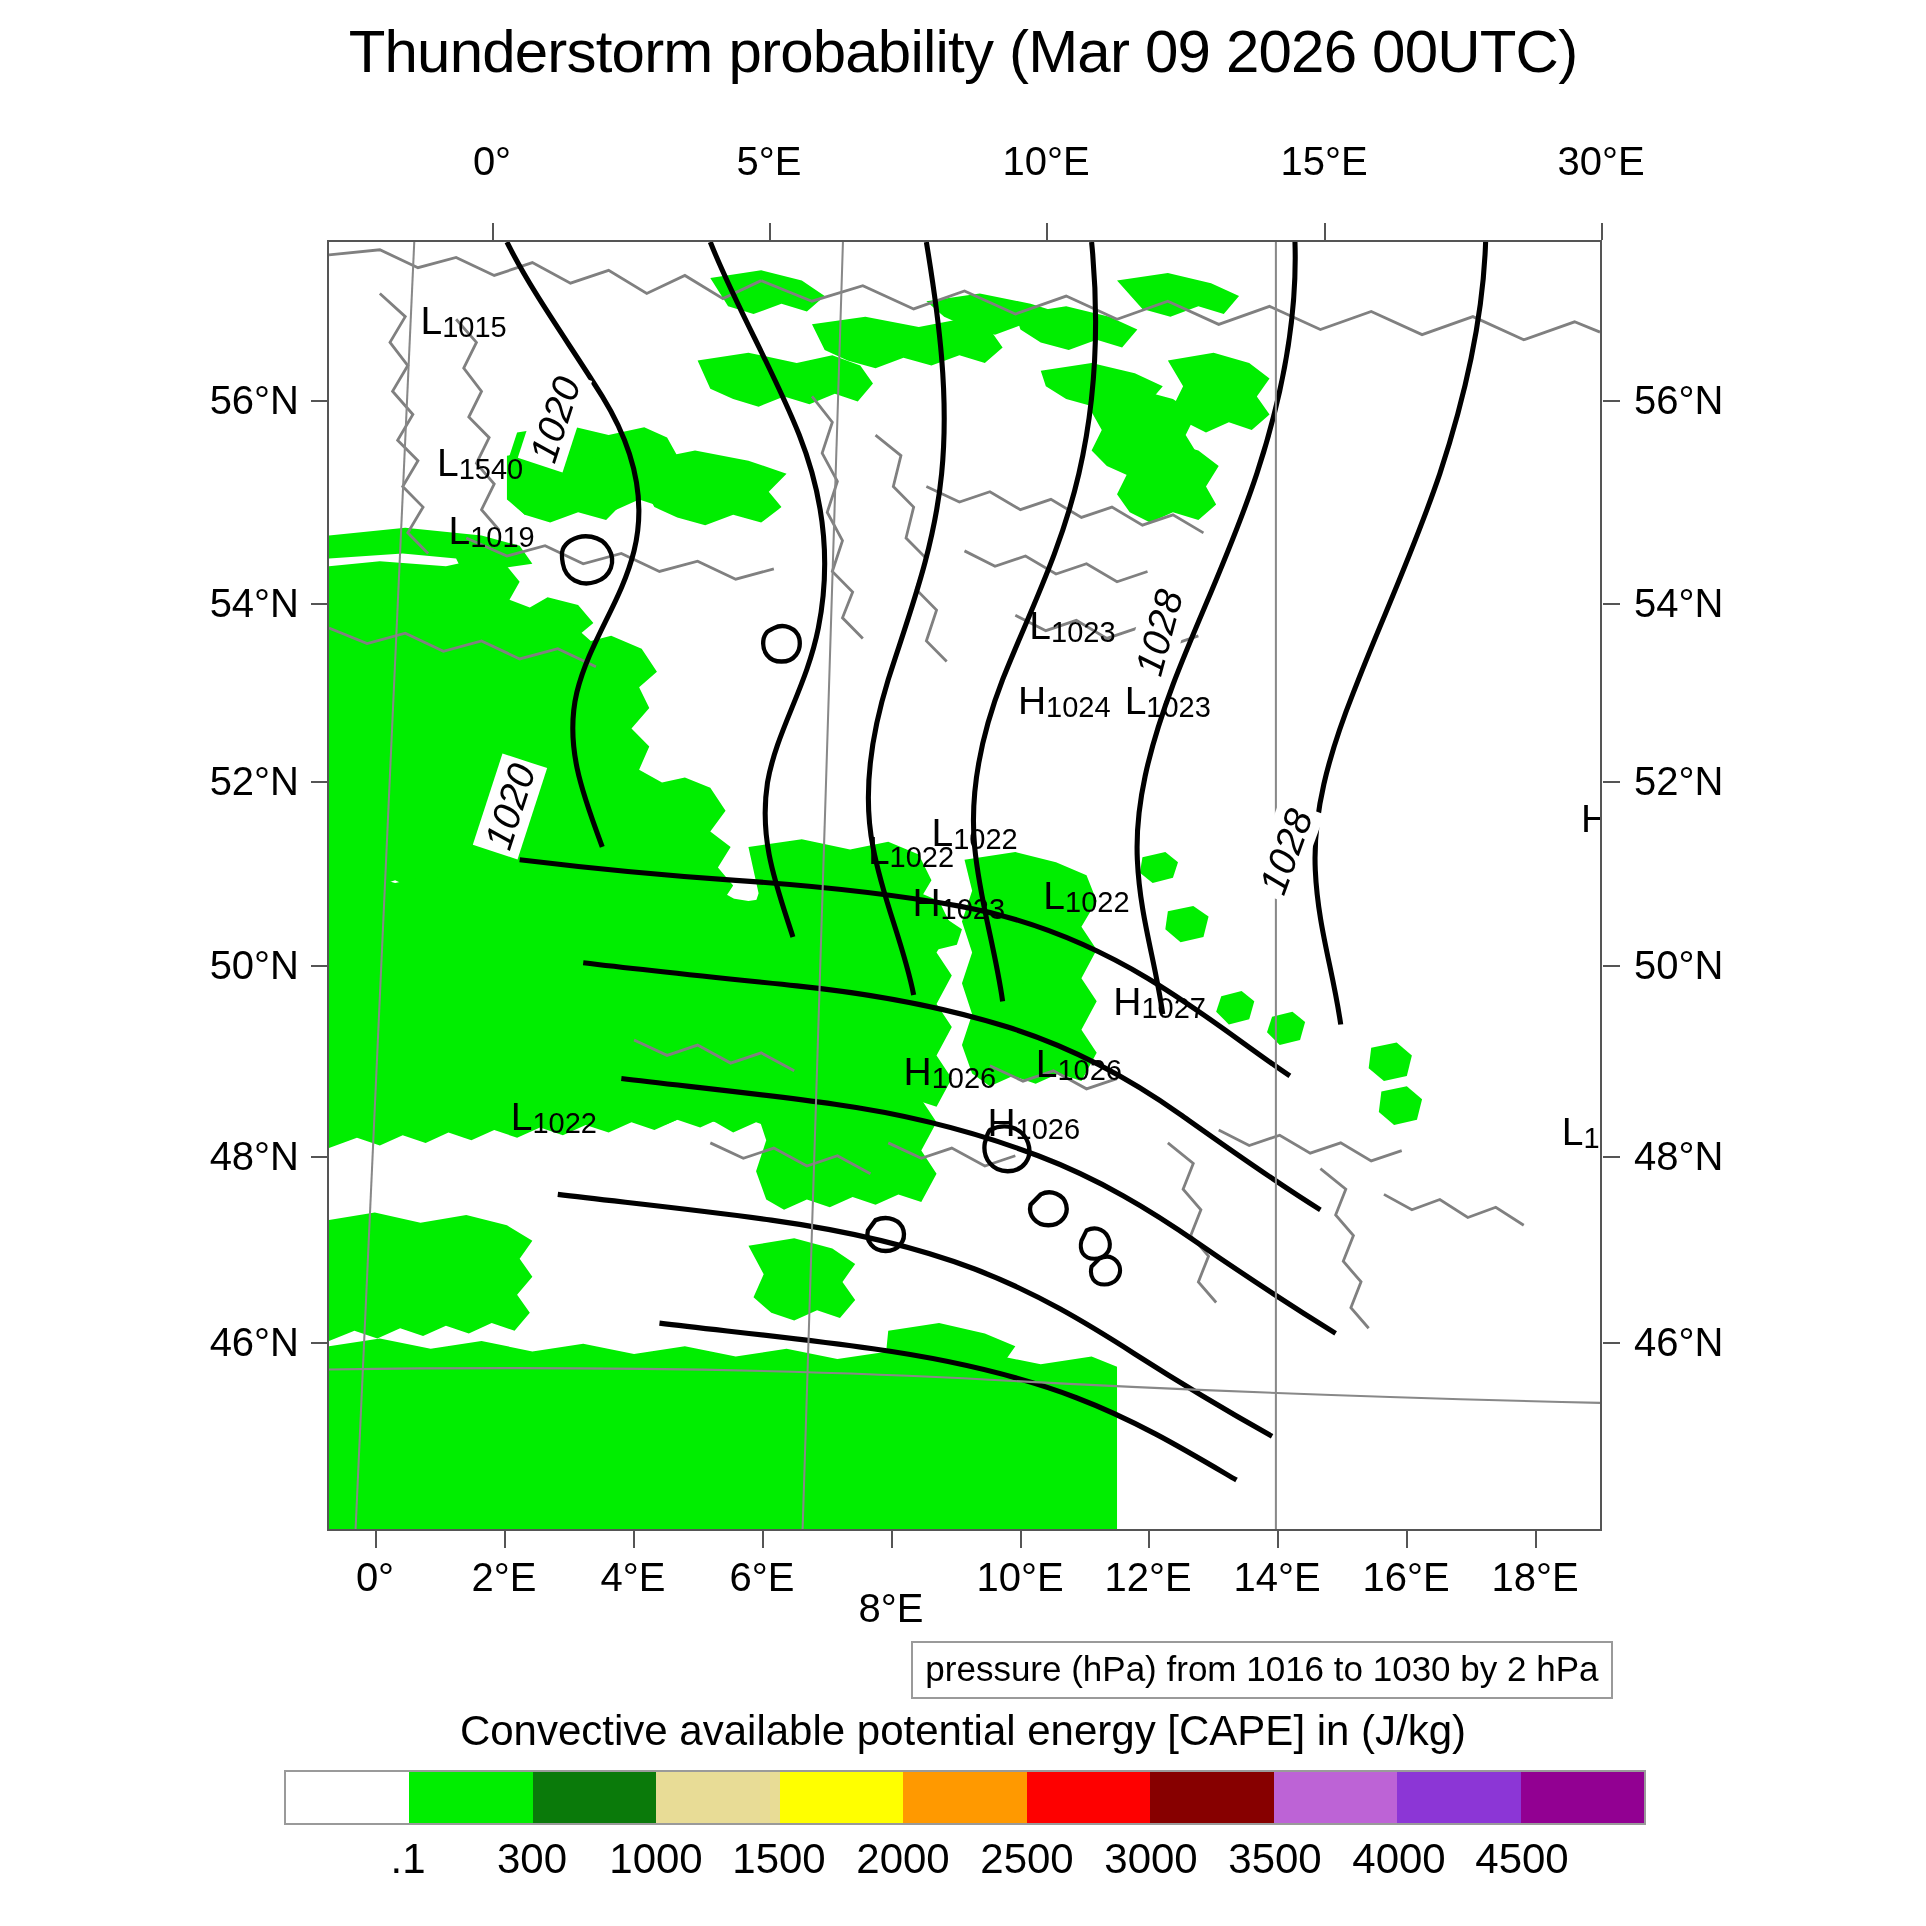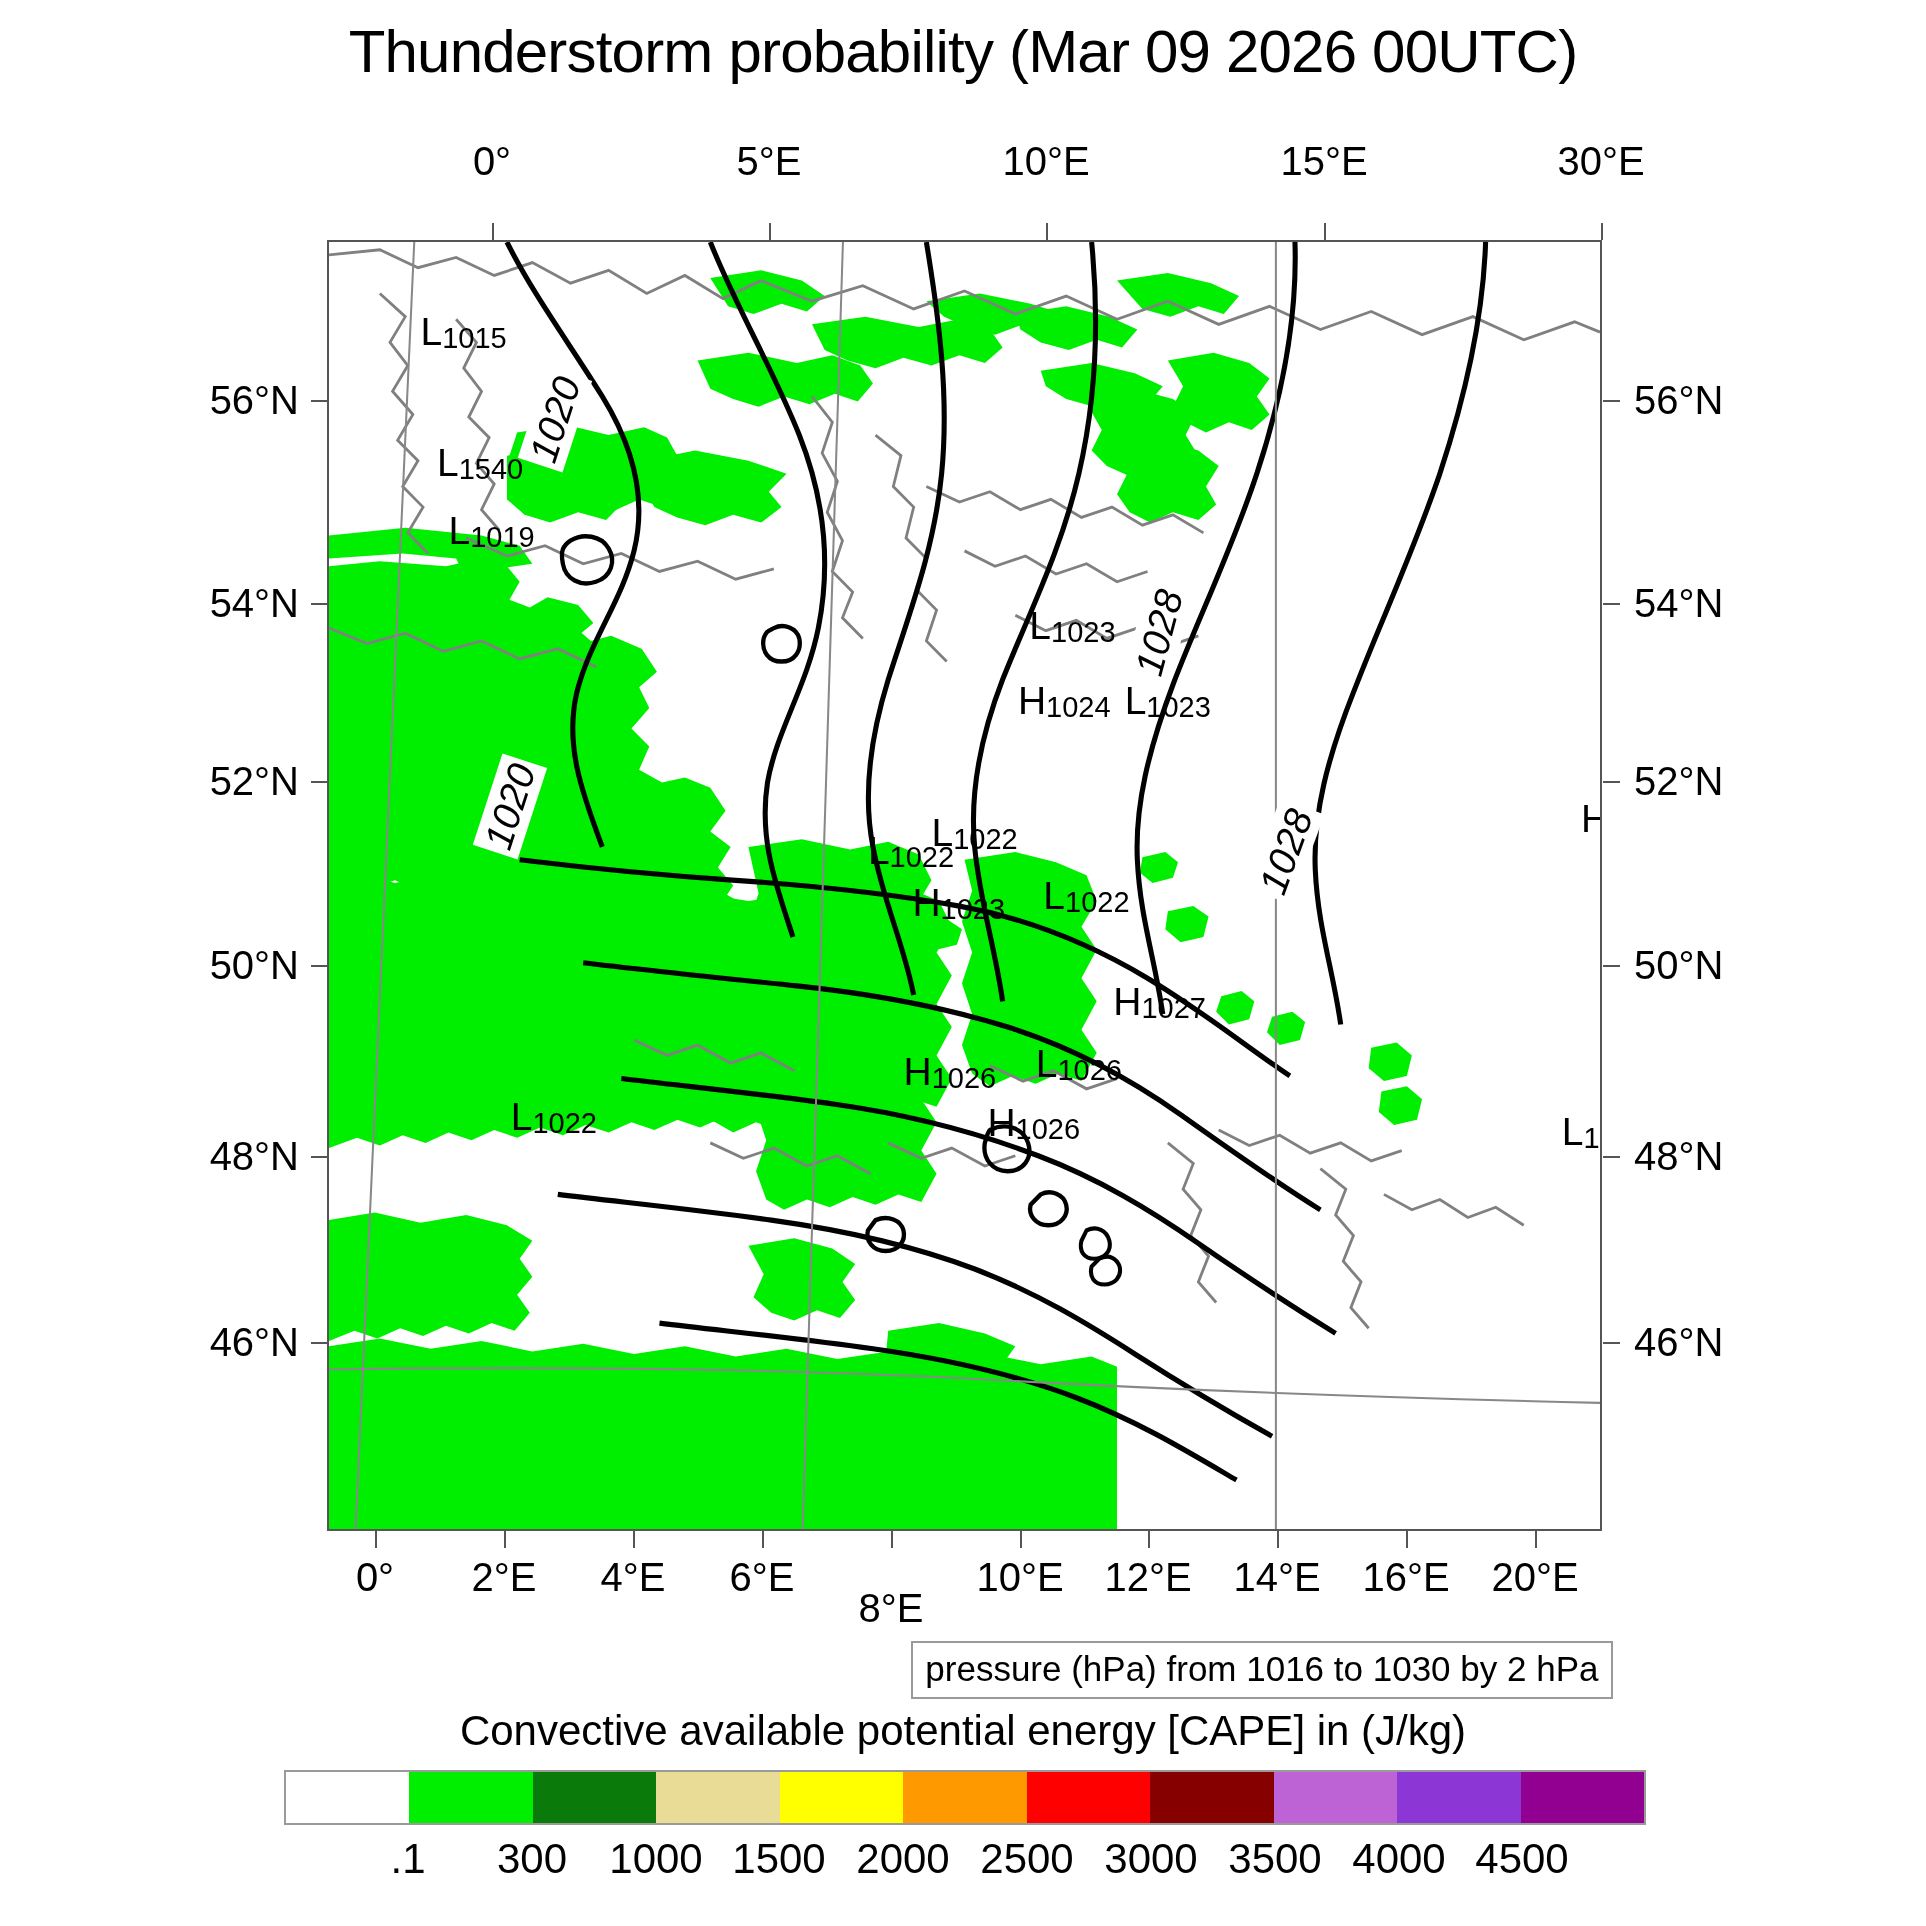--- a/index.html
+++ b/index.html
@@ -145,21 +145,21 @@
         <path d="M606 790 C 614 786, 620 790, 622 796 C 624 804, 618 810, 610 810 C 602 810, 598 804, 600 796 Z" fill="none" stroke="#000000" stroke-width="3.2"></path>
       </g>
     <g id="graticule">
         <path d="M68 -20 L20 1020" stroke="#888888" stroke-width="1.6" fill="none"></path>
         <path d="M405 -20 L372 1020" stroke="#888888" stroke-width="1.6" fill="none"></path>
         <path d="M745 -20 L745 1020" stroke="#888888" stroke-width="1.6" fill="none"></path>
         <path d="M0 876 Q 300 872 520 884 T 1000 902" stroke="#888888" stroke-width="1.6" fill="none"></path>
       </g>
   </svg>
   <div id="plabels">
-      <div class="plabel" style="left: 7.2%; top: 4.6%; margin-top: 11px;"><span class="big">L</span><span class="sub">1015</span></div>
+      <div class="plabel" style="left: 7.2%; top: 4.6%;"><span class="big">L</span><span class="sub">1015</span></div>
       <div class="plabel" style="left: 8.5%; top: 15.6%;"><span class="big">L</span><span class="sub">1540</span></div>
       <div class="plabel" style="left: 9.4%; top: 20.9%;"><span class="big">L</span><span class="sub">1019</span></div>
       <div class="plabel" style="left: 55.1%; top: 28.3%;"><span class="big">L</span><span class="sub">1023</span></div>
       <div class="plabel" style="left: 54.2%; top: 34.1%;"><span class="big">H</span><span class="sub">1024</span></div>
       <div class="plabel" style="left: 62.6%; top: 34.1%;"><span class="big">L</span><span class="sub">1023</span></div>
       <div class="plabel" style="left: 42.4%; top: 45.8%;"><span class="big">L</span><span class="sub">1022</span></div>
       <div class="plabel" style="left: 47.4%; top: 44.4%;"><span class="big">L</span><span class="sub">1022</span></div>
       <div class="plabel" style="left: 45.9%; top: 49.8%;"><span class="big">H</span><span class="sub">1023</span></div>
       <div class="plabel" style="left: 56.2%; top: 49.3%;"><span class="big">L</span><span class="sub">1022</span></div>
       <div class="plabel" style="left: 61.7%; top: 57.5%;"><span class="big">H</span><span class="sub">1027</span></div>
@@ -228,21 +228,21 @@
 <div class="axis-lab bot-lab" style="left: 891px; margin-top: 31px;">8°E</div>
 <div class="tick tick-bot" style="left: 891px;"></div>
 <div class="axis-lab bot-lab" style="left: 1020px;">10°E</div>
 <div class="tick tick-bot" style="left: 1020px;"></div>
 <div class="axis-lab bot-lab" style="left: 1148px;">12°E</div>
 <div class="tick tick-bot" style="left: 1148px;"></div>
 <div class="axis-lab bot-lab" style="left: 1277px;">14°E</div>
 <div class="tick tick-bot" style="left: 1277px;"></div>
 <div class="axis-lab bot-lab" style="left: 1406px;">16°E</div>
 <div class="tick tick-bot" style="left: 1406px;"></div>
-<div class="axis-lab bot-lab" style="left: 1535px;">20°E</div>
+<div class="axis-lab bot-lab" style="left: 1535px;">18°E</div>
 <div class="tick tick-bot" style="left: 1535px;"></div>
 <div class="axis-lab left-lab" style="top: 400px;">56°N</div>
 <div class="tick tick-left" style="top: 400px;"></div>
 <div class="axis-lab left-lab" style="top: 603px;">54°N</div>
 <div class="tick tick-left" style="top: 603px;"></div>
 <div class="axis-lab left-lab" style="top: 781px;">52°N</div>
 <div class="tick tick-left" style="top: 781px;"></div>
 <div class="axis-lab left-lab" style="top: 965px;">50°N</div>
 <div class="tick tick-left" style="top: 965px;"></div>
 <div class="axis-lab left-lab" style="top: 1156px;">48°N</div>

